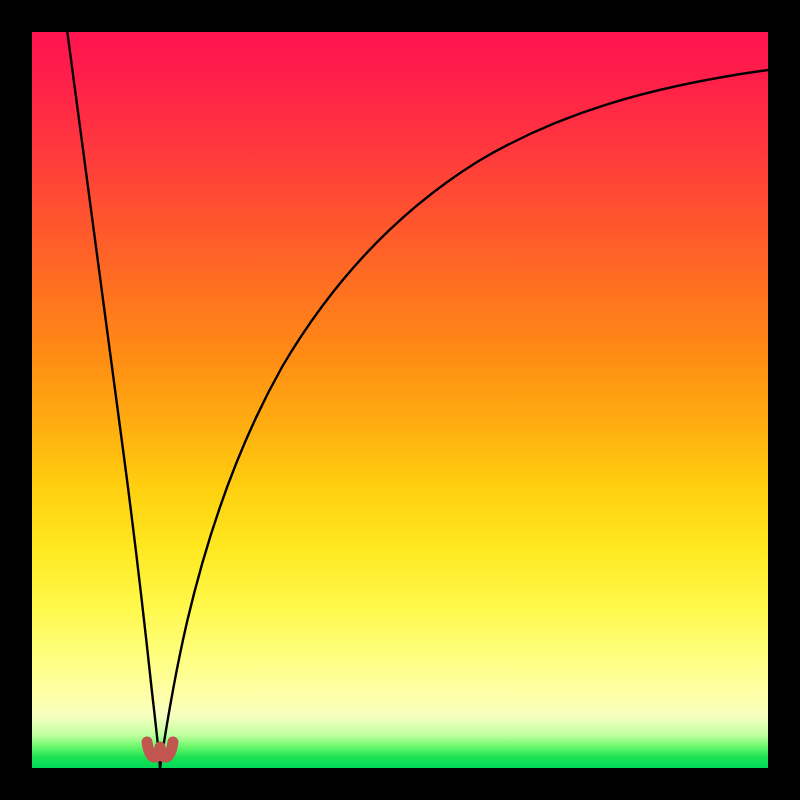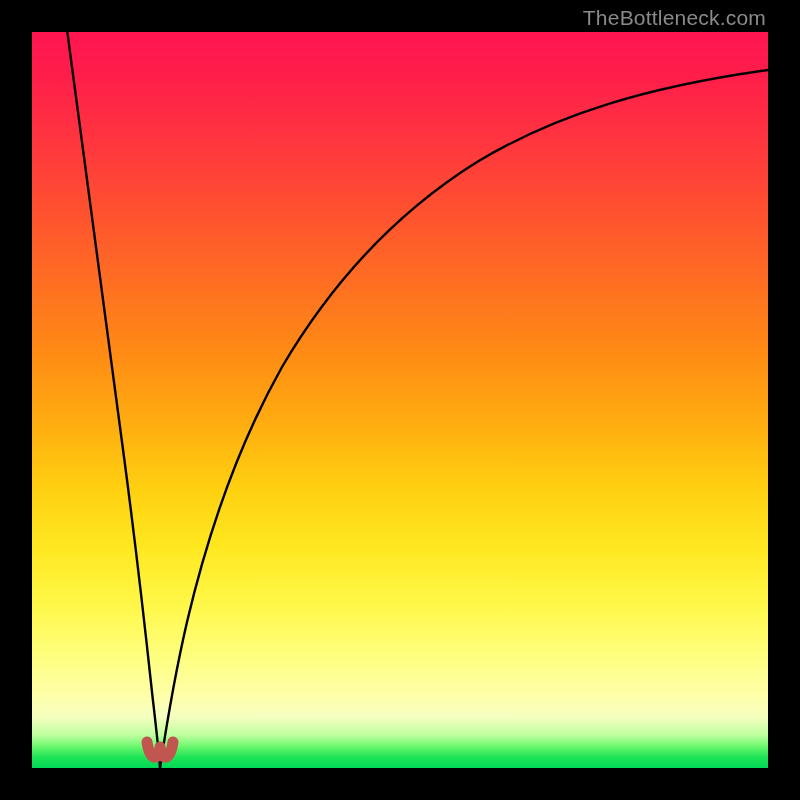--- a/index.html
+++ b/index.html
@@ -99,15 +99,14 @@
     <svg class="red-worm" viewBox="0 0 40 30" style="left:108px; top:704px;">
       <path class="worm-path" d="M 7 6
                Q 9 20 14 21
                Q 19 22 20 11
                Q 21 22 26 21
                Q 31 20 33 6"></path>
     </svg>
 
   </div>
 
-  <div class="watermark">TheBottleneck.com</div>
 
 </div>
 
 </body></html>

